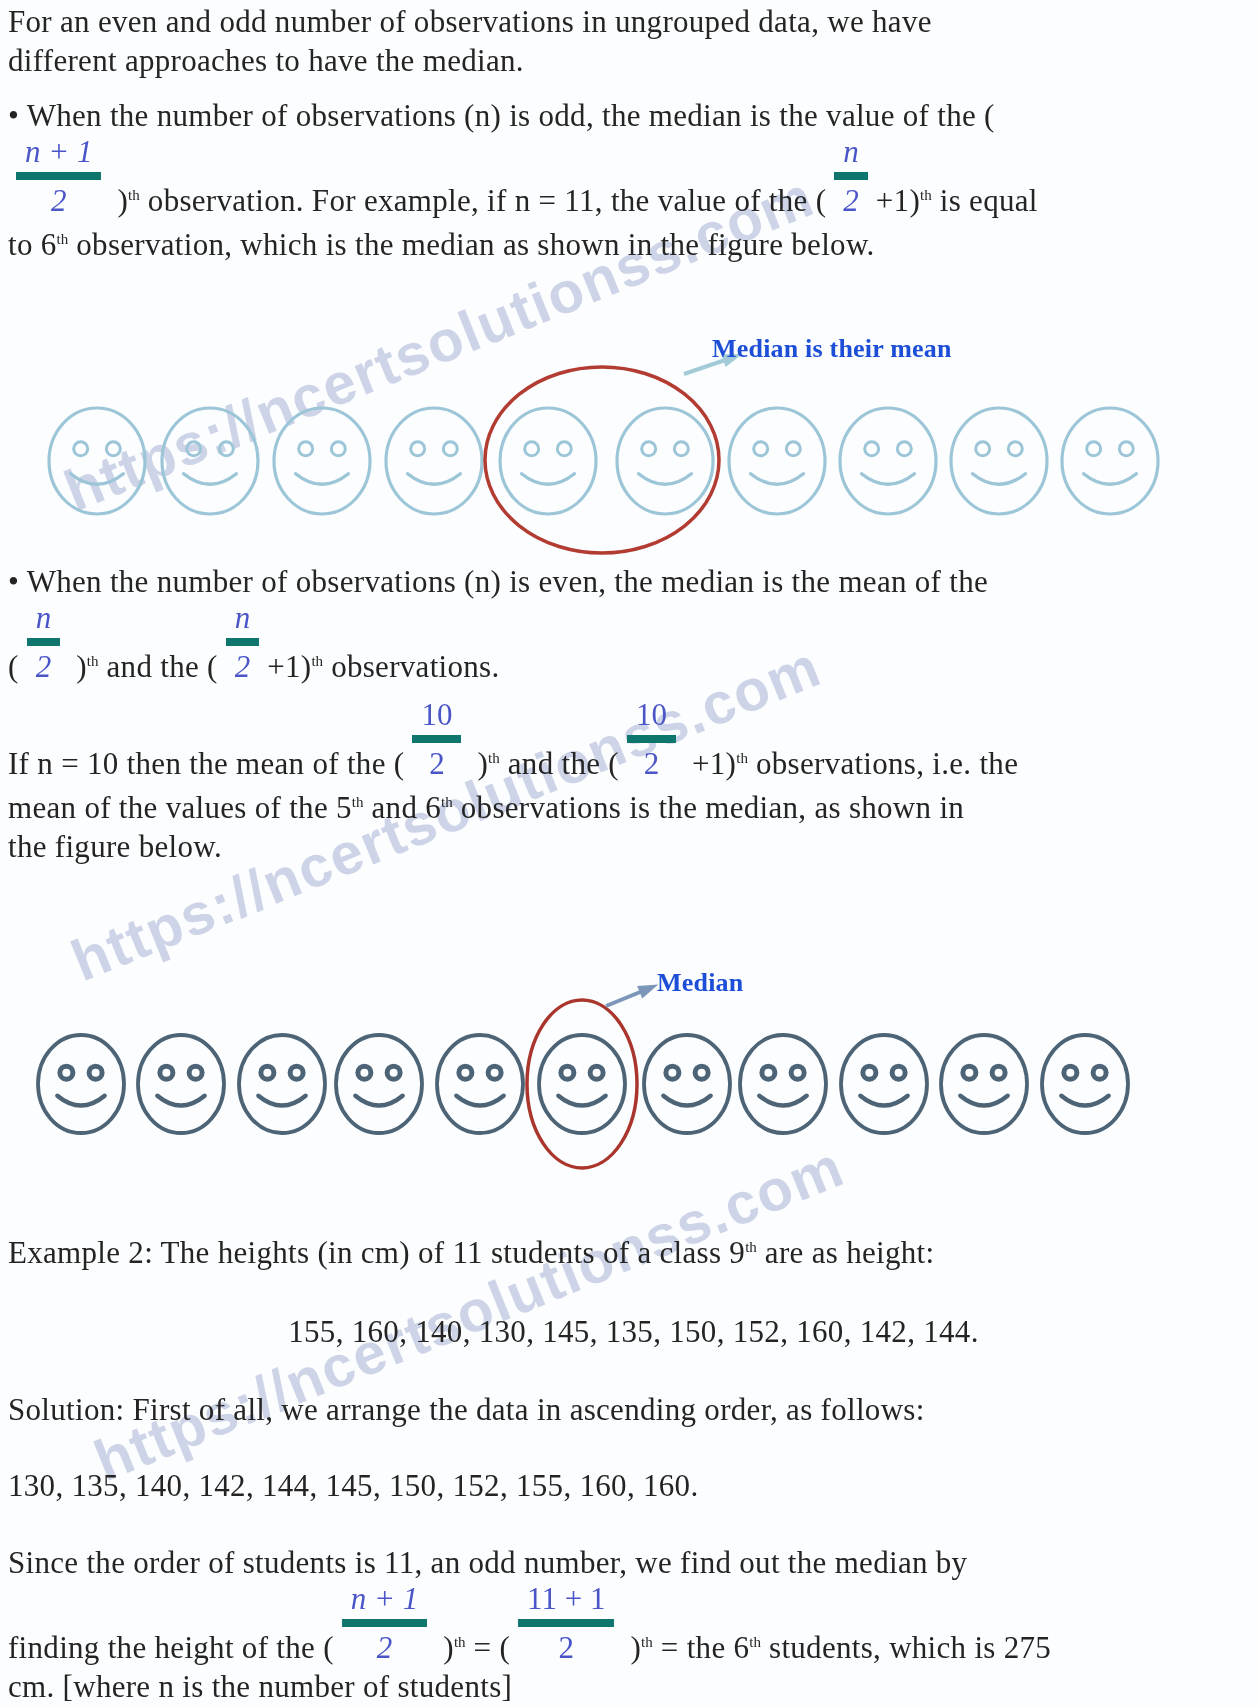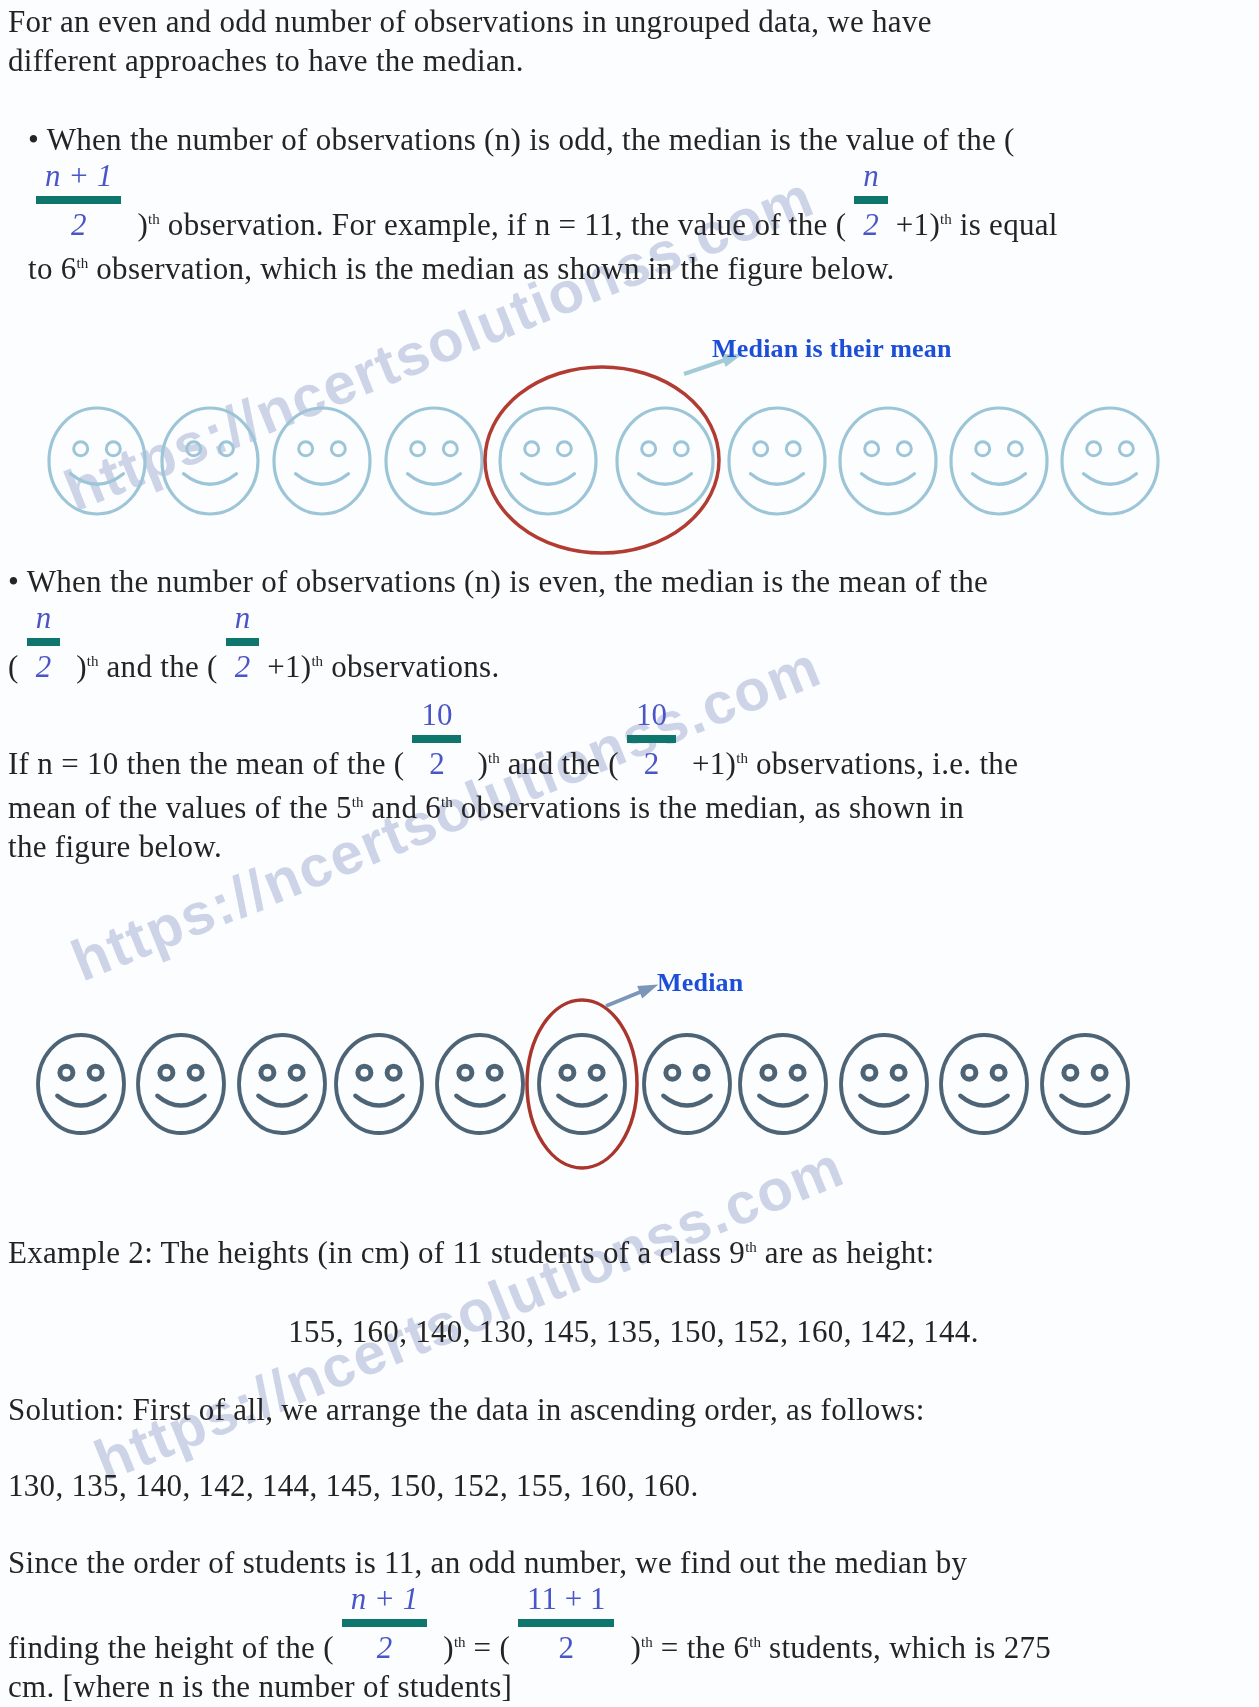--- a/index.html
+++ b/index.html
@@ -41,21 +41,21 @@
 
   <div class="wm" style="left:55px;top:462px;">https://ncertsolutionss.com</div>
   <div class="wm" style="left:62px;top:932px;">https://ncertsolutionss.com</div>
   <div class="wm" style="left:85px;top:1432px;">https://ncertsolutionss.com</div>
 
   <div class="block" style="top:2px;">
     <div class="tline">For an even and odd number of observations in ungrouped data, we have</div>
     <div class="tline">different approaches to have the median.</div>
   </div>
 
-  <div class="block" style="top:120px;margin-left:20px;">
+  <div class="block" style="top:96px;">
     <div class="tline">
       <span>• When the number of observations (n) is odd, the median is the value of the (</span>
     </div>
     <div class="tline">
       <span class="frac it"><span class="num">n + 1</span><span class="den">2</span></span><span> )</span><sup>th</sup><span> observation. For example, if n = 11, the value of the (</span><span class="frac it"><span class="num">n</span><span class="den">2</span></span><span>+1)</span><sup>th</sup><span> is equal</span>
     </div>
     <div class="tline">
       <span>to 6</span><sup>th</sup><span> observation, which is the median as shown in the figure below.</span>
     </div>
   </div>

